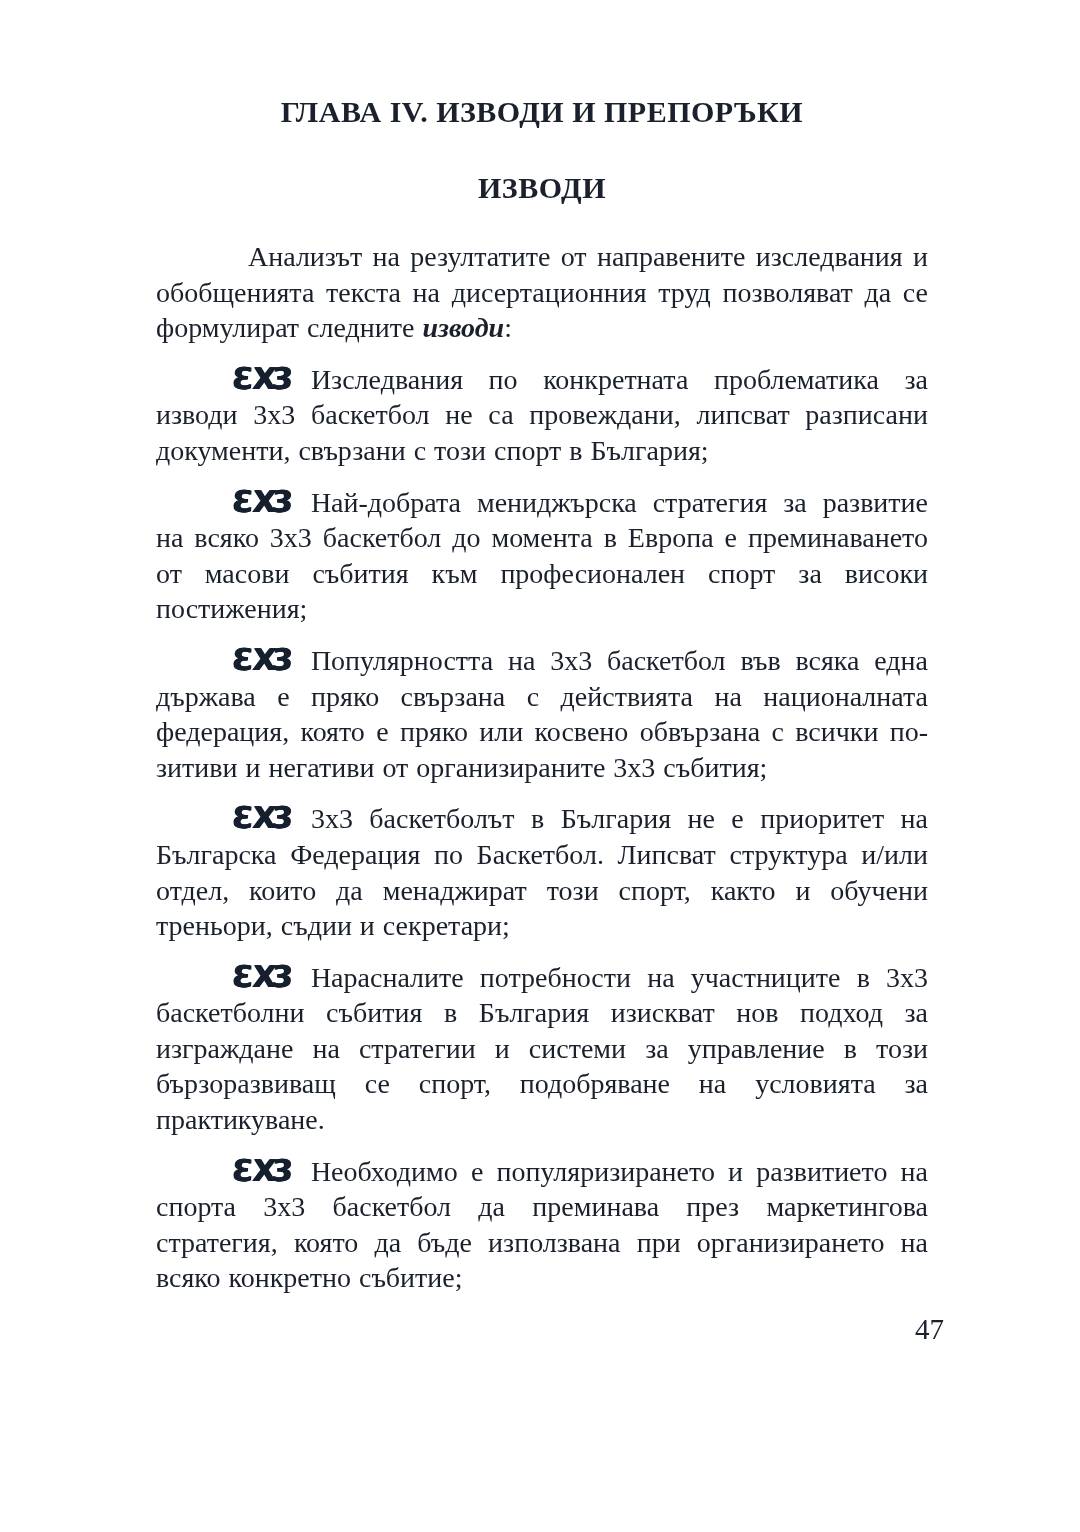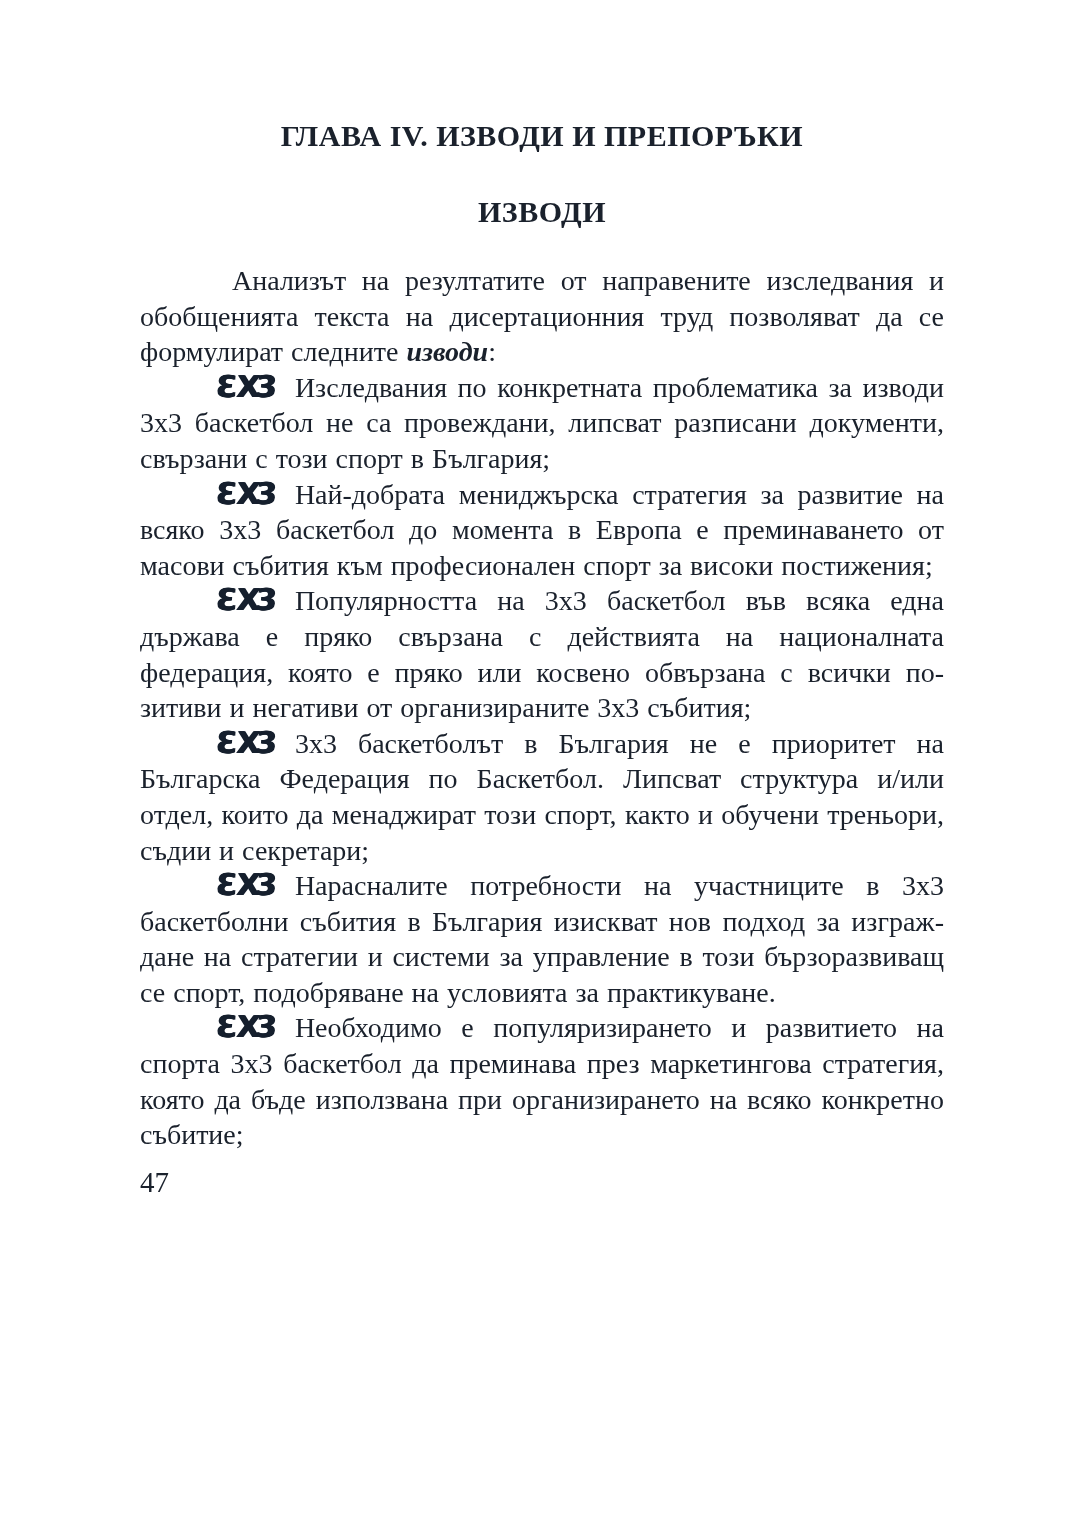--- a/index.html
+++ b/index.html
@@ -8,21 +8,21 @@
     width: 1080px;
     height: 1532px;
     overflow: hidden;
     font-family: "Liberation Serif", "DejaVu Serif", serif;
     color: #1a212c;
   }
   .page {
     box-sizing: border-box;
     width: 1080px;
     height: 1532px;
-    padding: 116px 136px 0 140px;
+    padding: 92px 136px 0 140px;
   }
   .doc-title {
     text-align: center;
     font-weight: bold;
     font-size: 30px;
     line-height: 40px;
     margin: 0 0 36px 0;
     letter-spacing: 0.5px;
   }
   .doc-subtitle {
@@ -31,21 +31,21 @@
     font-size: 30px;
     line-height: 40px;
     margin: 0 0 31px 0;
     letter-spacing: 0.5px;
   }
   .para {
     font-size: 28px;
     line-height: 35.6px;
     text-align: justify;
     text-justify: inter-word;
-    margin: 0;
+    margin: 16px;
     text-indent: 92px;
     hyphens: manual;
     -webkit-hyphens: manual;
     word-spacing: 1px;
   }
   .para.bullet { text-indent: 80px; }
   .num { display: inline; }
   .numgap-1 { display: inline-block; width: 24px; }
   .numgap-2 { display: inline-block; width: 60px; }
   .emph { font-weight: bold; font-style: italic; }
@@ -62,21 +62,21 @@
     margin-right: 22px;
     text-indent: 0;
     text-shadow: 0.7px 0 currentColor, -0.7px 0 currentColor;
     vertical-align: baseline;
   }
   .logo3x3 .flip {
     display: inline-block;
     transform: scaleX(-1);
   }
   .page-number {
-    text-align: left;
+    text-align: right;
     font-size: 29px;
     line-height: 35px;
     margin-top: 12px;
     text-indent: 0;
   }
 </style>
 </head>
 <body>
 
 <div class="page">

